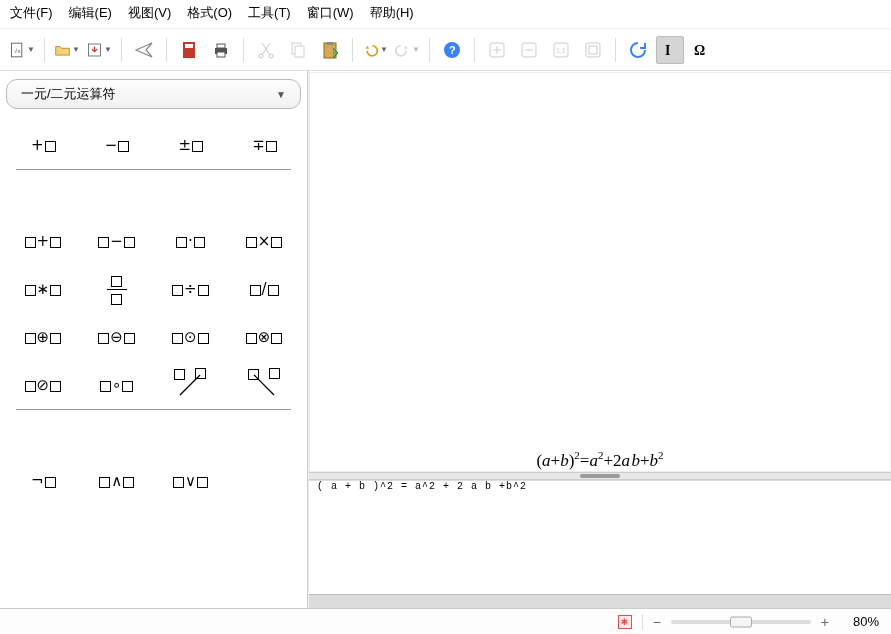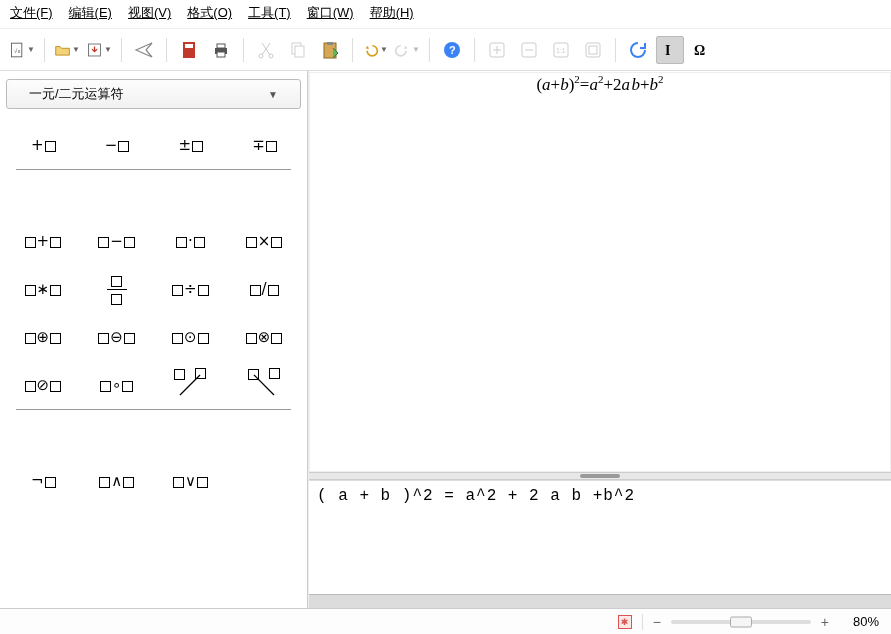--- a/index.html
+++ b/index.html
@@ -1,49 +1,49 @@
 <!DOCTYPE html>
 <html><head>
 <meta charset="utf-8">
 <style>
 * { box-sizing: border-box; margin: 0; padding: 0; }
 body { font-family: "Helvetica Neue", Arial, sans-serif; font-size: 13px; background: #fff; width: 891px; height: 634px; overflow: hidden; display: flex; flex-direction: column; }
 .menubar { display: flex; gap: 16px; padding: 4px 10px 6px 10px; background: #fff; border-bottom: 1px solid #eee; }
-.menubar div { cursor: pointer; text-decoration: underline; }
+.menubar div { cursor: pointer; }
 .toolbar { display: flex; align-items: center; gap: 4px; padding: 4px 8px; background: #fff; border-bottom: 1px solid #ddd; height: 42px; }
 .tbtn { width: 28px; height: 28px; display: flex; align-items: center; justify-content: center; border: 1px solid transparent; border-radius: 2px; cursor: pointer; position: relative; }
 .tbtn.active { background: #d5d5d5; border-color: #bbb; }
 .tsep { width: 1px; height: 24px; background: #ddd; margin: 0 4px; }
 .dd-caret { font-size: 8px; margin-left: 1px; color: #666; }
 .main { flex: 1; display: flex; min-height: 0; }
 .left-panel { width: 308px; border-right: 1px solid #ccc; display: flex; flex-direction: column; padding: 8px 6px 6px 6px; gap: 8px; }
-.combo { height: 30px; border: 1px solid #bbb; border-radius: 3px; background: linear-gradient(#fdfdfd,#f1f1f1); display: flex; align-items: center; justify-content: space-between; padding: 0 22px; cursor: pointer; }
+.combo { height: 30px; border: 1px solid #bbb; border-radius: 11px; background: linear-gradient(#fdfdfd,#f1f1f1); display: flex; align-items: center; justify-content: space-between; padding: 0 14px; cursor: pointer; }
 .combo .caret { font-size: 10px; color: #555; }
 .op-grid { flex: 1; display: grid; grid-template-columns: repeat(4, 1fr); grid-auto-rows: 48px; gap: 0; padding: 4px 0; align-content: start; }
 .op { display: flex; align-items: center; justify-content: center; cursor: pointer; }
 .hr-row { grid-column: 1 / -1; height: 1px; padding: 0 6px; }
 .hr-row div { height: 1px; background: #999; margin: 0 4px; }
 .sq { display: inline-block; width: 11px; height: 11px; border: 1px solid #000; position: relative; top: 1px; }
 .opsym { font-family: "DejaVu Sans", Arial, sans-serif; font-size: 15px; margin: 0 1px; }
 .stack { display: inline-flex; flex-direction: column; align-items: center; gap: 3px; }
 .stack .line { width: 20px; height: 1px; background: #000; }
 .diag-wrap { position: relative; width: 36px; height: 36px; }
 .diag-wrap .sq { position: absolute; }
 .diag-wrap .tl { left: 2px; top: 2px; }
 .diag-wrap .br { right: 2px; bottom: 2px; }
 .diag-wrap svg { position: absolute; inset: 0; }
 .right-area { flex: 1; display: flex; flex-direction: column; border-left: 1px solid #eee; }
-.preview { flex: 1; background: #fff; display: flex; align-items: flex-start; justify-content: center; position: relative; border: 1px solid #eee; margin: 1px 0 0 0; }
+.preview { flex: 1; background: #fff; display: flex; align-items: flex-end; justify-content: center; position: relative; border: 1px solid #eee; margin: 1px 0 0 0; }
 .formula-render { font-family: Georgia, "Times New Roman", serif; font-size: 17px; font-style: italic; }
 .formula-render .n { font-style: normal; }
 .sup { font-size: 11px; vertical-align: super; font-style: normal; }
 .splitter { height: 8px; background: #e8e8e8; border-top: 1px solid #ccc; border-bottom: 1px solid #ccc; display: flex; align-items: center; justify-content: center; }
 .splitter .grip { width: 40px; height: 4px; background: #999; border-radius: 2px; }
 .editor { height: 128px; background: #fff; border-top: 1px solid #ddd; position: relative; display: flex; flex-direction: column; }
-.editor textarea { flex: 1; border: none; resize: none; outline: none; font-family: "Courier New", monospace; font-size: 16px; padding: 6px 8px; letter-spacing: 1px; }
+.editor textarea { flex: 1; border: none; resize: none; outline: none; font-family: "Courier New", monospace; font-size: 10px; padding: 0 8px; letter-spacing: 1px; }
 .editor .hscroll { height: 14px; background: #dcdcdc; border-top: 1px solid #bbb; }
 .statusbar { height: 26px; border-top: 1px solid #ccc; display: flex; align-items: center; justify-content: flex-end; gap: 10px; padding: 0 12px; background: #fdfdfd; }
 .save-ind { width: 14px; height: 14px; border: 1px solid #d9534f; background: #fce8e6; display: flex; align-items: center; justify-content: center; font-size: 9px; color: #d9534f; }
 .zoom-slider { width: 140px; height: 4px; background: #ddd; position: relative; border-radius: 2px; }
 .zoom-slider .thumb { position: absolute; left: 50%; top: 50%; transform: translate(-50%,-50%); width: 22px; height: 11px; background: #f5f5f5; border: 1px solid #aaa; border-radius: 2px; }
 .zoom-btn { font-size: 14px; color: #666; cursor: pointer; user-select: none; }
 svg.icon { width: 20px; height: 20px; }
 </style>
 </head>
 <body>

